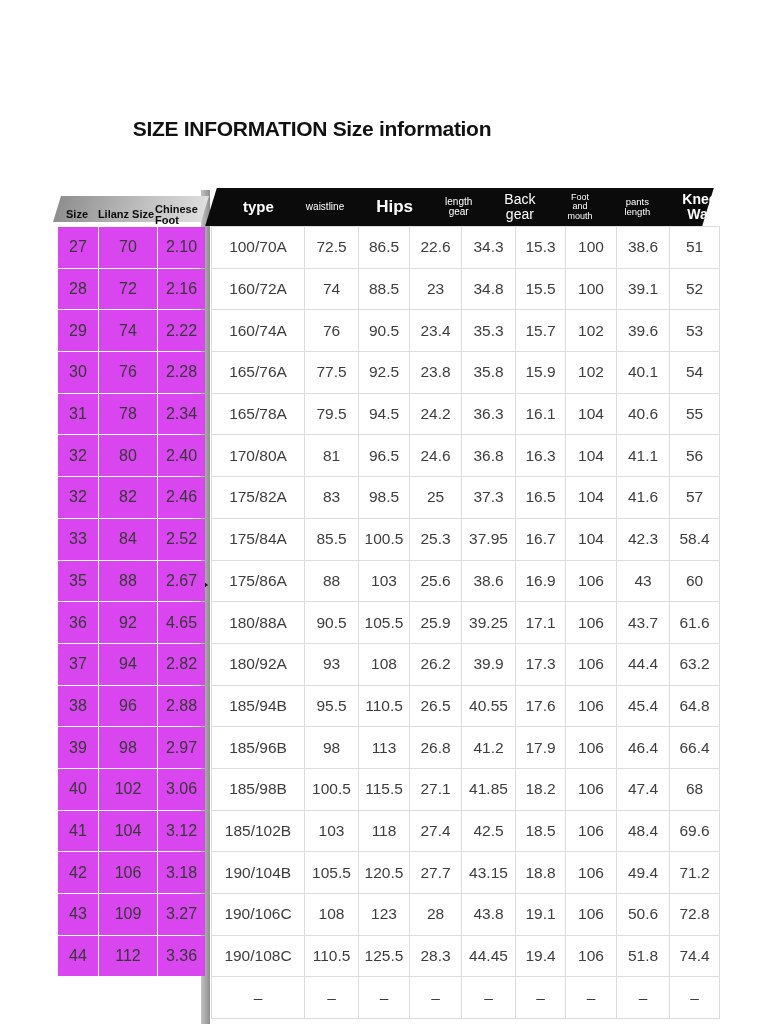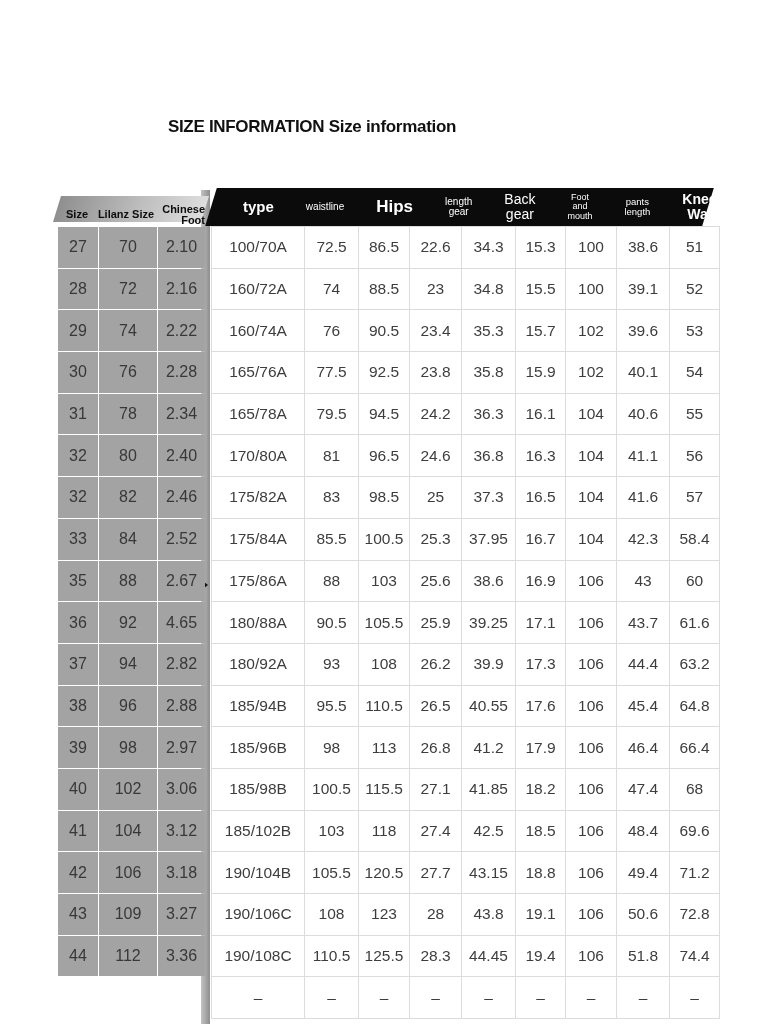--- a/index.html
+++ b/index.html
@@ -5,21 +5,21 @@
   html,body{margin:0;padding:0;}
   body{
     width:768px;height:1024px;background:#ffffff;position:relative;overflow:hidden;
     font-family:"Liberation Sans", sans-serif;
   }
   #page{position:absolute;left:0;top:0;width:768px;height:1024px;}
 
   
   .page-title{
     position:absolute;left:0;top:117px;width:624px;text-align:center;
-    font-size:17px;font-weight:700;color:#111;letter-spacing:-0.3px;
+    font-size:21px;font-weight:700;color:#111;letter-spacing:-0.3px;
   }
 
   
   .divider-strip{
     position:absolute;left:201px;top:190px;width:9px;height:834px;
     background:linear-gradient(to right,#c3c3c3,#8d8d8d);
   }
   .row-marker{
     position:absolute;left:199px;top:578px;width:0;height:0;
     border-left:9px solid #111;border-top:7px solid transparent;border-bottom:7px solid transparent;
@@ -28,21 +28,21 @@
   
   .left-header-bg{
     position:absolute;left:57px;top:196px;width:148px;height:26px;
     background:linear-gradient(90deg,#8f8f8f 0%,#bdbdbd 55%,#dedede 100%);
     transform:skewX(-17deg);
   }
   .left-header-row{
     position:absolute;left:57px;top:196px;width:148px;height:26px;display:flex;
   }
   .left-header-row span{
-    display:flex;align-items:center;justify-content:center;text-align:right;
+    display:flex;align-items:center;justify-content:center;text-align:left;
     font-size:11px;font-weight:700;color:#0d0d0d;line-height:1;margin-top:11px;
   }
   .lc1{width:40px}.lc2{width:58px}.lc3{width:50px}
 
   
   .right-header-bg{
     position:absolute;left:211px;top:188px;width:497px;height:38px;
     background:#0b0b0b;transform:skewX(-17deg);
   }
   .right-header-row{
@@ -61,21 +61,21 @@
   .rc7{width:50px;font-size:9.5px}
   .rc8{width:52px;font-size:14px;font-weight:700}
   .rc9{width:49px;font-size:9px}
 
   
   table.left-table{
     position:absolute;left:57px;top:226px;width:147px;
     border-collapse:separate;border-spacing:1px;table-layout:fixed;
   }
   table.left-table td{
-    background:#a3a3a3;height:40.7px;text-align:center;vertical-align:middle;
+    background:#d946ef;height:40.7px;text-align:center;vertical-align:middle;
     font-size:16px;color:#383838;padding:0;
   }
   table.left-table td:nth-child(1){width:40px}
   table.left-table td:nth-child(2){width:58px}
   table.left-table td:nth-child(3){width:47px}
 
   
   table.right-table{
     position:absolute;left:211px;top:226px;width:500px;
     border-collapse:collapse;table-layout:fixed;

